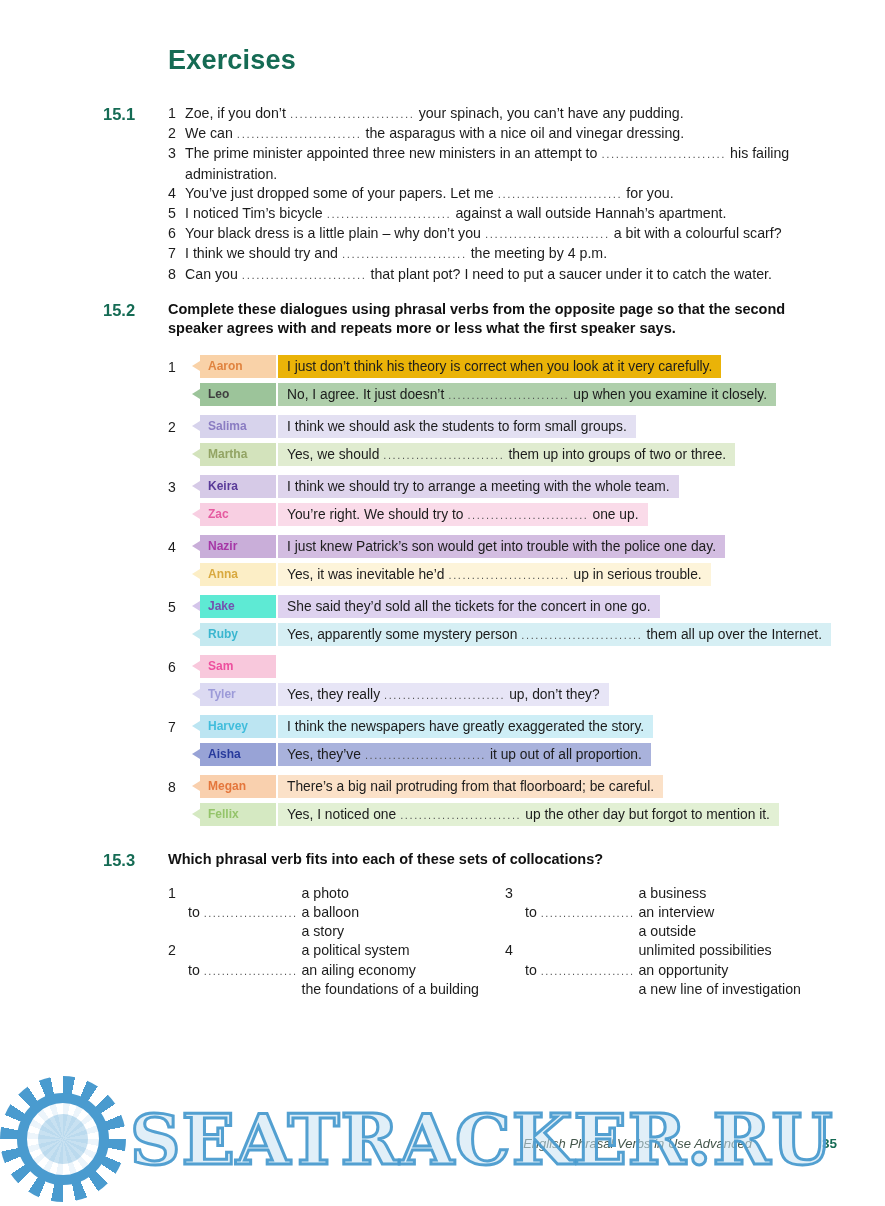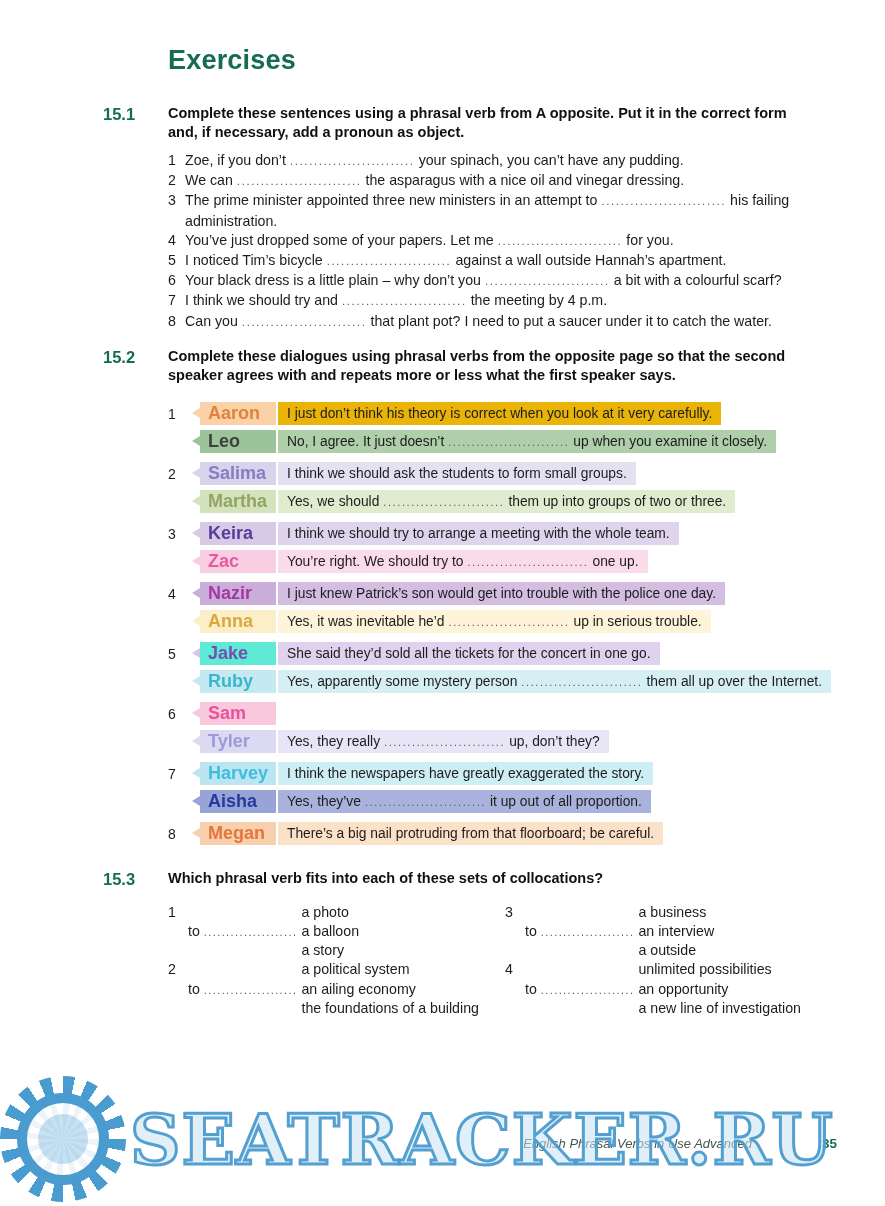--- a/index.html
+++ b/index.html
@@ -23,21 +23,21 @@
   .dots { color:#555; letter-spacing:1.6px; font-size:11.5px; margin:0 4px; }
 
   .dialogues { padding-top:8px; }
   .dlg-pair { margin-bottom:9px; }
   .dlg-row { display:flex; align-items:center; margin-bottom:5px; height:23px; }
   .dlg-num { flex:0 0 24px; font-size:14px; padding-top:1px; }
   .tail { width:0; height:0; flex:0 0 8px;
           border-top:5.5px solid transparent; border-bottom:5.5px solid transparent;
           border-right:8px solid #cccccc; }
   .spk { flex:0 0 76px; height:23px; line-height:23px; padding-left:8px;
-         font-weight:bold; font-size:18px; white-space:nowrap; }
+         font-weight:bold; font-size:12px; white-space:nowrap; }
   .msg { height:23px; line-height:23px; padding:0 9px; font-size:13.8px;
          white-space:nowrap; margin-left:2px; }
   .msg .dots { font-size:11px; }
 
   .colloc-grid { display:flex; padding-top:6px; font-size:14.2px; line-height:19.2px; }
   .colloc-col-left { width:337px; flex:0 0 337px; }
   .colloc-col-right { flex:1; }
   .colloc-item { display:flex; }
   .colloc-left { flex:0 0 130px; }
   .colloc-to { padding-left:20px; white-space:nowrap; }
@@ -64,21 +64,20 @@
 </head>
 <body>
 
 <div class="page">
 
   <h1 class="title">Exercises</h1>
 
   <div class="exercise">
     <div class="ex-num">15.1</div>
     <div class="ex-body">
-      <div class="ex-instructions">Complete these sentences using a phrasal verb from A opposite. Put it in the correct form and, if necessary, add a pronoun as object.</div>
 
       <div class="sentence">
         <span class="s-num">1</span>
         <span class="s-body"><span>Zoe, if you don’t</span><span class="dots">..........................</span><span>your spinach, you can’t have any pudding.</span></span>
       </div>
       <div class="sentence">
         <span class="s-num">2</span>
         <span class="s-body"><span>We can</span><span class="dots">..........................</span><span>the asparagus with a nice oil and vinegar dressing.</span></span>
       </div>
       <div class="sentence">
@@ -219,20 +218,26 @@
           </div>
         </div>
 
         <div class="dlg-pair">
           <div class="dlg-row">
             <span class="dlg-num">8</span>
             <span class="tail" style="border-right-color: rgb(249, 208, 174);"></span>
             <span class="spk" style="background-color: rgb(249, 208, 174); color: rgb(228, 118, 60);">Megan</span>
             <span class="msg" style="background-color: rgb(251, 225, 200);"><span>There’s a big nail protruding from that floorboard; be careful.</span></span>
           </div>
+          <div class="dlg-row">
+            <span class="dlg-num"></span>
+            <span class="tail" style="border-right-color: rgb(213, 233, 194);"></span>
+            <span class="spk" style="background-color: rgb(213, 233, 194); color: rgb(148, 196, 106);">Fellix</span>
+            <span class="msg" style="background-color: rgb(226, 240, 212);"><span>Yes, I noticed one</span><span class="dots">..........................</span><span>up the other day but forgot to mention it.</span></span>
+          </div>
         </div>
 
       </div>
     </div>
   </div>
 
   <div class="exercise">
     <div class="ex-num">15.3</div>
     <div class="ex-body">
       <div class="ex-instructions">Which phrasal verb fits into each of these sets of collocations?</div>

